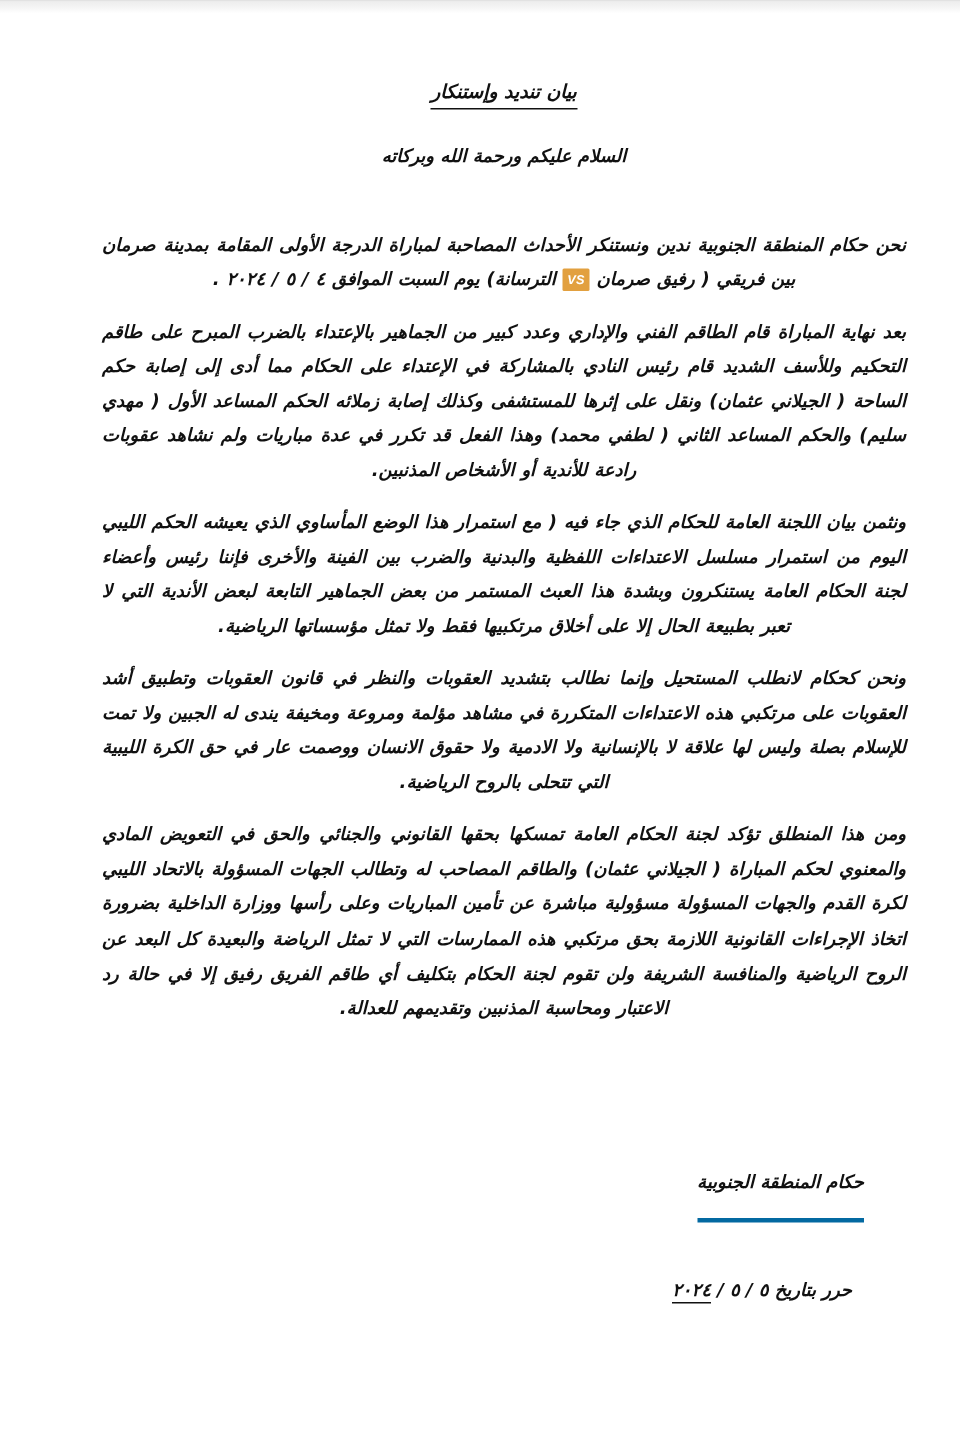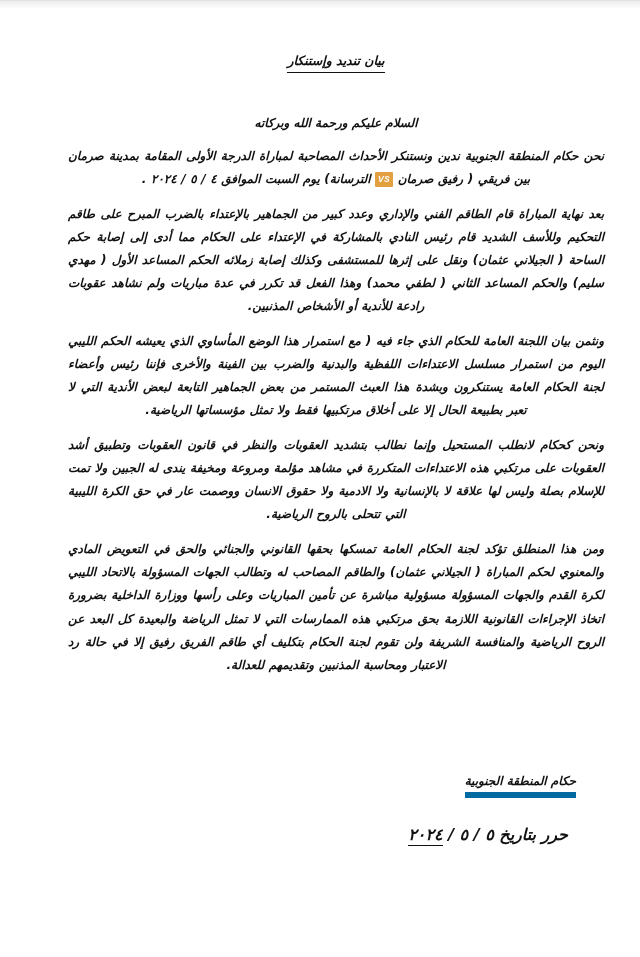--- a/index.html
+++ b/index.html
@@ -49,21 +49,21 @@
     display: inline-block;
     font-size: 12.5px;
     font-weight: 700;
     line-height: 1.5;
     letter-spacing: 0.2px;
     border-bottom: 1px solid #111;
     padding-bottom: 1px;
   }
 
   .greeting {
-    margin-top: 41px;
+    margin-top: 22px;
     text-align: center;
     font-size: 12px;
     font-weight: 700;
     line-height: 1.6;
   }
 
   .para {
     font-size: 12px;
     font-weight: 700;
     line-height: 1.92;
@@ -95,26 +95,26 @@
   .sign-block {
     margin-top: 93px;
     text-align: right;
     padding-right: 28px;
   }
   .signature {
     display: inline-block;
     font-size: 12px;
     font-weight: 700;
     line-height: 1.6;
-    border-bottom: 6px solid #0369a1;
-    padding-bottom: 1px;
+    border-bottom: 3px solid #0369a1;
+    padding-bottom: 14px;
   }
   .date-line {
-    margin-top: 24px;
-    font-size: 16px;
+    margin-top: 36px;
+    font-size: 12px;
     font-weight: 700;
     line-height: 1.6;
     padding-right: 8px;
   }
   .date-year {
     border-bottom: 1px solid #111;
     padding-bottom: 1px;
   }
 </style>
 </head>
@@ -123,21 +123,21 @@
 <div class="top-band"></div>
 
 <div class="page">
 
   <div class="doc-title-wrap">
     <span class="doc-title">بيان تنديد وإستنكار</span>
   </div>
 
   <div class="greeting">السلام عليكم ورحمة الله وبركاته</div>
 
-  <p class="para" style="margin-top:12px;">
+  <p class="para" style="margin-top:38px;">
     <span>نحن حكام المنطقة الجنوبية ندين ونستنكر الأحداث المصاحبة لمباراة الدرجة الأولى المقامة بمدينة صرمان بين فريقي ( رفيق صرمان</span>
     <span class="vs-badge" style="background: rgb(226, 160, 63); color: rgb(255, 255, 255);">vs</span>
     <span>الترسانة) يوم السبت الموافق ٤ / ٥ / ٢٠٢٤ .</span>
   </p>
 
   <p class="para">بعد نهاية المباراة قام الطاقم الفني والإداري وعدد كبير من الجماهير بالإعتداء بالضرب المبرح على طاقم التحكيم وللأسف الشديد قام رئيس النادي بالمشاركة في الإعتداء على الحكام مما أدى إلى إصابة حكم الساحة ( الجيلاني عثمان) ونقل على إثرها للمستشفى وكذلك إصابة زملائه الحكم المساعد الأول ( مهدي سليم) والحكم المساعد الثاني ( لطفي محمد) وهذا الفعل قد تكرر في عدة مباريات ولم نشاهد عقوبات رادعة للأندية أو الأشخاص المذنبين.</p>
 
   <p class="para">ونثمن بيان اللجنة العامة للحكام الذي جاء فيه ( مع استمرار هذا الوضع المأساوي الذي يعيشه الحكم الليبي اليوم من استمرار مسلسل الاعتداءات اللفظية والبدنية والضرب بين الفينة والأخرى فإننا رئيس وأعضاء لجنة الحكام العامة يستنكرون وبشدة هذا العبث المستمر من بعض الجماهير التابعة لبعض الأندية التي لا تعبر بطبيعة الحال إلا على أخلاق مرتكبيها فقط ولا تمثل مؤسساتها الرياضية.</p>
 
   <p class="para">ونحن كحكام لانطلب المستحيل وإنما نطالب بتشديد العقوبات والنظر في قانون العقوبات وتطبيق أشد العقوبات على مرتكبي هذه الاعتداءات المتكررة في مشاهد مؤلمة ومروعة ومخيفة يندى له الجبين ولا تمت للإسلام بصلة وليس لها علاقة لا بالإنسانية ولا الادمية ولا حقوق الانسان ووصمت عار في حق الكرة الليبية التي تتحلى بالروح الرياضية.</p>

